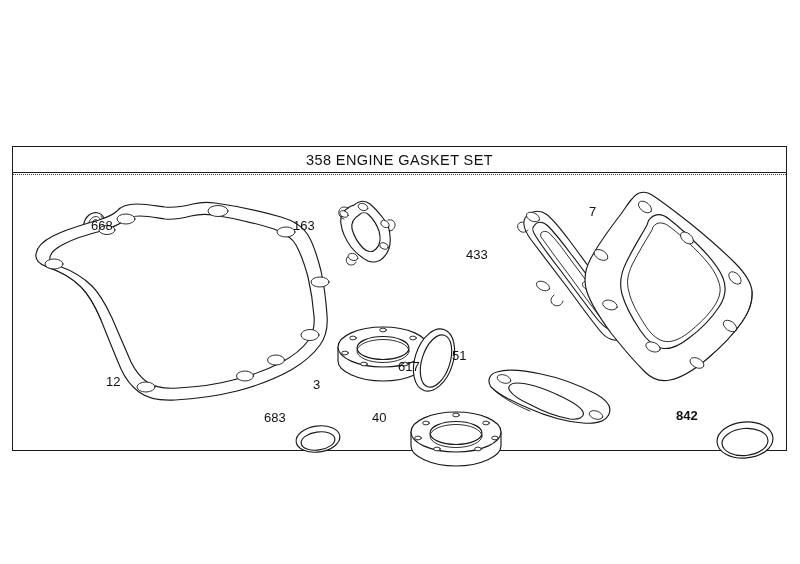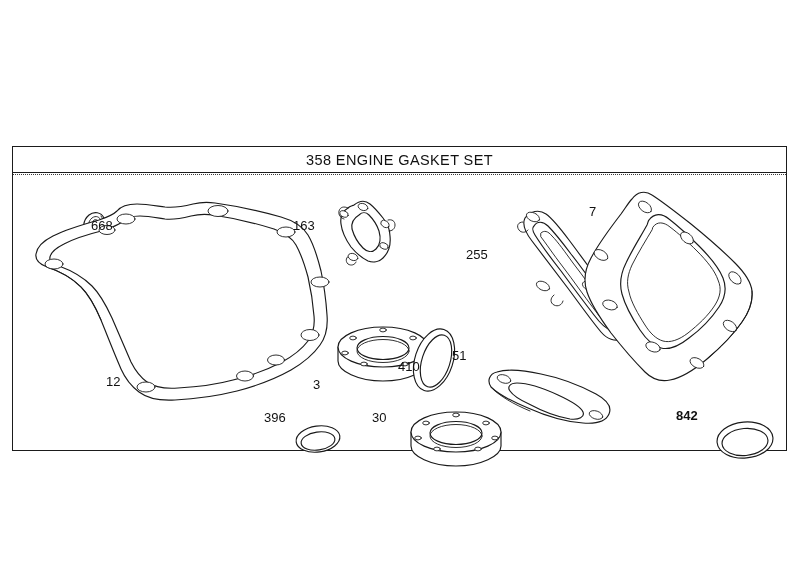--- a/index.html
+++ b/index.html
@@ -402,21 +402,21 @@
 
       </svg>
 
     </div>
   </div>
 
   <div class="callout" style="left:47px;  top:219px;margin-left:44px;">668</div>
   <div class="callout" style="left:66px;  top:375px;margin-left:40px;">12</div>
   <div class="callout" style="left:293px; top:219px;">163</div>
   <div class="callout" style="left:313px; top:378px;">3</div>
-  <div class="callout" style="left:264px; top:411px;">396</div>
-  <div class="callout" style="left:398px; top:360px;">410</div>
-  <div class="callout" style="left:372px; top:411px;">30</div>
+  <div class="callout" style="left:264px; top:411px;">683</div>
+  <div class="callout" style="left:398px; top:360px;">617</div>
+  <div class="callout" style="left:372px; top:411px;">40</div>
   <div class="callout" style="left:452px; top:349px;">51</div>
-  <div class="callout" style="left:466px; top:248px;">255</div>
+  <div class="callout" style="left:466px; top:248px;">433</div>
   <div class="callout" style="left:589px; top:205px;">7</div>
   <div class="callout" style="left:676px; top:409px;font-weight:bold;">842</div>
 
 </div>
 
 </body></html>

